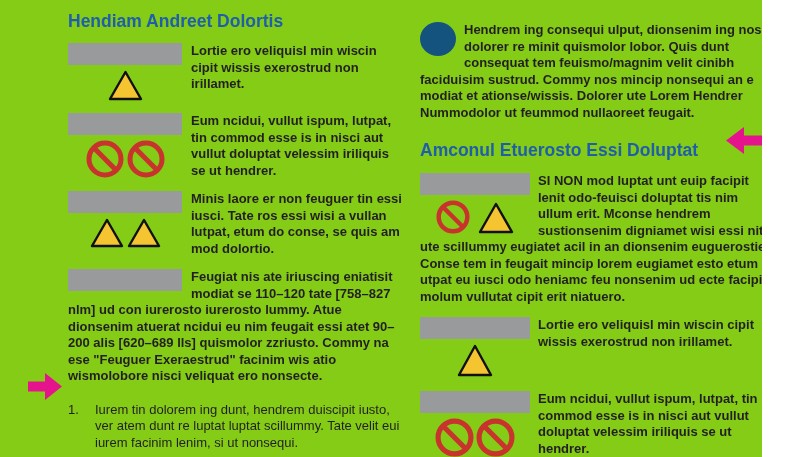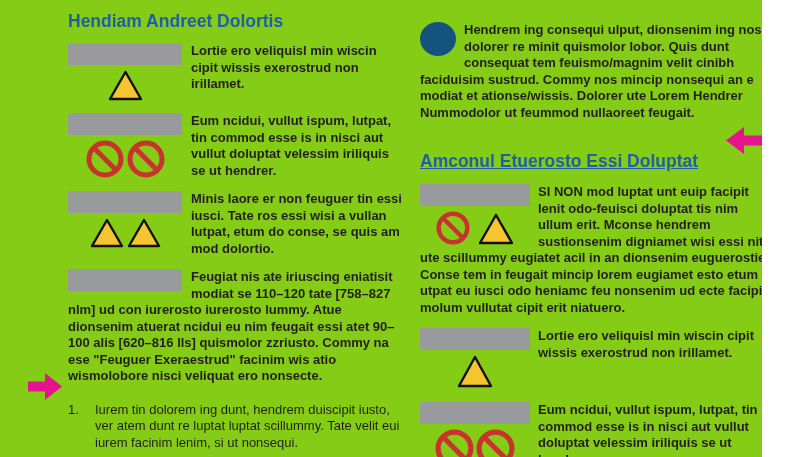--- a/index.html
+++ b/index.html
@@ -107,38 +107,38 @@
           </span>
         </div>
       </div>
       <p class="item-text">Minis laore er non feuguer tin essi iusci. Tate ros essi wisi a vullan lutpat, etum do conse, se quis am mod dolortio.</p>
     </div>
 
     <div class="item">
       <div class="figure bar-only">
         <div class="graybar"></div>
       </div>
-      <p class="item-text">Feugiat nis ate iriuscing eniatisit modiat se 110–120 tate [758–827 nlm] ud con iurerosto iurerosto lummy. Atue dionsenim atuerat ncidui eu nim feugait essi atet 90–100 alis [620–816 lls] quismolor zzriusto. Commy na ese "Feuguer Exeraestrud" facinim wis atio wismolobore nisci veliquat ero nonsecte.</p>
+      <p class="item-text">Feugiat nis ate iriuscing eniatisit modiat se 110–120 tate [758–827 nlm] ud con iurerosto iurerosto lummy. Atue dionsenim atuerat ncidui eu nim feugait essi atet 90–200 alis [620–689 lls] quismolor zzriusto. Commy na ese "Feuguer Exeraestrud" facinim wis atio wismolobore nisci veliquat ero nonsecte.</p>
     </div>
 
     <div class="numlist">
       <span class="num">1.</span>
       <span class="ltext">Iurem tin dolorem ing dunt, hendrem duiscipit iusto, ver atem dunt re luptat luptat scillummy. Tate velit eui iurem facinim lenim, si ut nonsequi.</span>
     </div>
 
   </div>
 
   <div class="col col-right">
 
     <div class="intro">
       <span class="blue-dot"></span>
       <p class="item-text">Hendrem ing consequi ulput, dionsenim ing nos dolorer re minit quismolor lobor. Quis dunt consequat tem feuismo/magnim velit cinibh faciduisim sustrud. Commy nos mincip nonsequi an e modiat et ationse/wissis. Dolorer ute Lorem Hendrer Nummodolor ut feummod nullaoreet feugait.</p>
     </div>
 
-    <h2 class="heading" style="color:#1f5fa9;margin-top:29px;margin-bottom:12px;text-decoration:underline;">Amconul Etuerosto Essi Doluptat</h2>
+    <h2 class="heading" style="color:#1f5fa9;margin-top:18px;margin-bottom:12px;">Amconul Etuerosto Essi Doluptat</h2>
 
     <div class="item">
       <div class="figure">
         <div class="graybar"></div>
         <div class="icons wide-gap">
           <span>
             <svg width="34" height="34" viewBox="0 0 38 38">
                 <circle cx="19" cy="19" r="16" fill="none" stroke="#c9332e" stroke-width="5"></circle>
                 <line x1="7.8" y1="7.8" x2="30.2" y2="30.2" stroke="#c9332e" stroke-width="5"></line>
               </svg>

